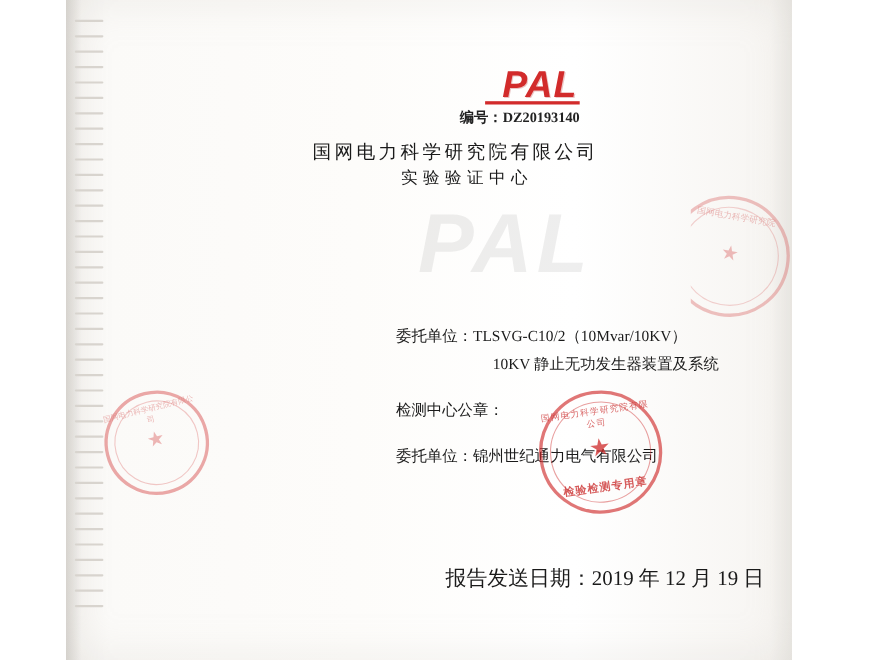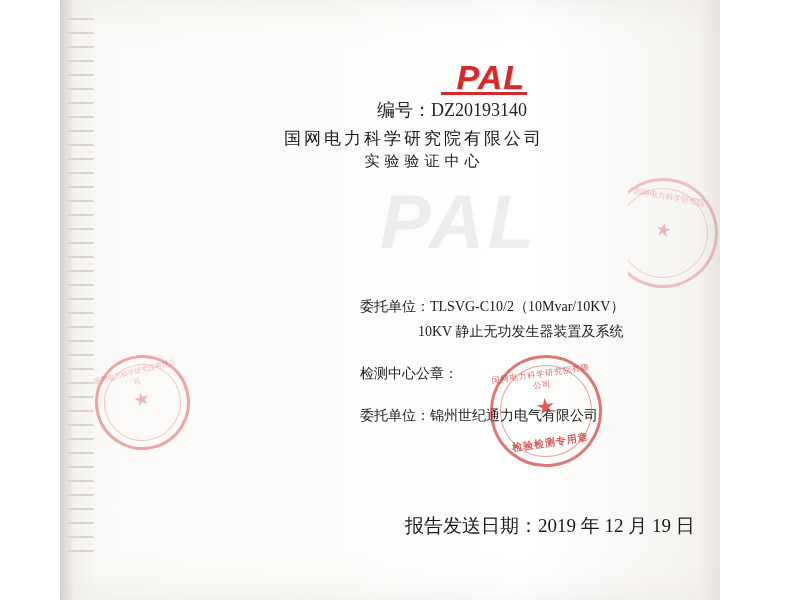--- a/index.html
+++ b/index.html
@@ -72,23 +72,24 @@
     top: 92px;
     width: 86px;
     height: 3px;
     background: #d22b2b;
   }
 
   .serial {
     position: absolute;
     right: 193px;
     top: 98px;
-    font-size: 18px;
+    font-size: 13px;
     color: #222;
     white-space: nowrap;
+    font-weight: bold;
   }
 
   
   .org {
     position: absolute;
     left: 0; right: 0;
     top: 127px;
     text-align: center;
     padding-left: 48px;
     font-size: 17px;
@@ -146,21 +147,21 @@
     line-height: 22px;
   }
   .field {
     margin-bottom: 20px;
     position: relative;
   }
   .field .lbl { }
   .field .val { }
   .field .sub {
     display: block;
-    margin-left: 58px;
+    margin-left: 88px;
     margin-top: 3px;
   }
 
   .senddate {
     position: absolute;
     left: 345px;
     top: 513px;
     font-size: 19px;
     color: #1a1a1a;
   }

